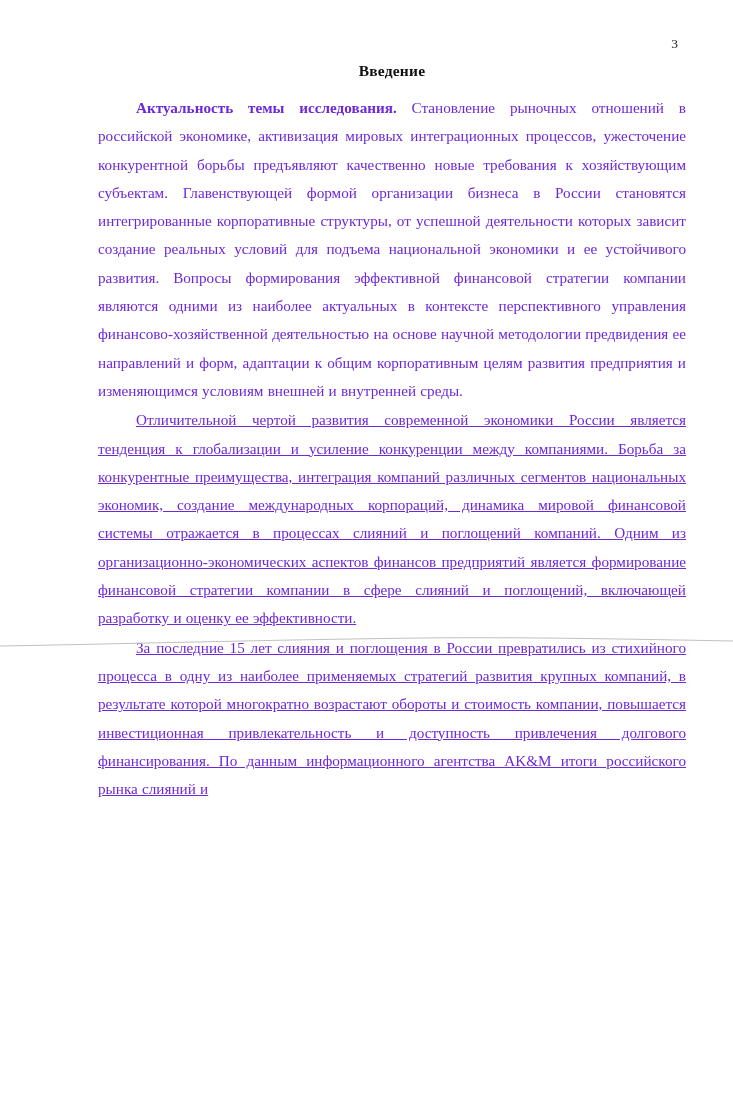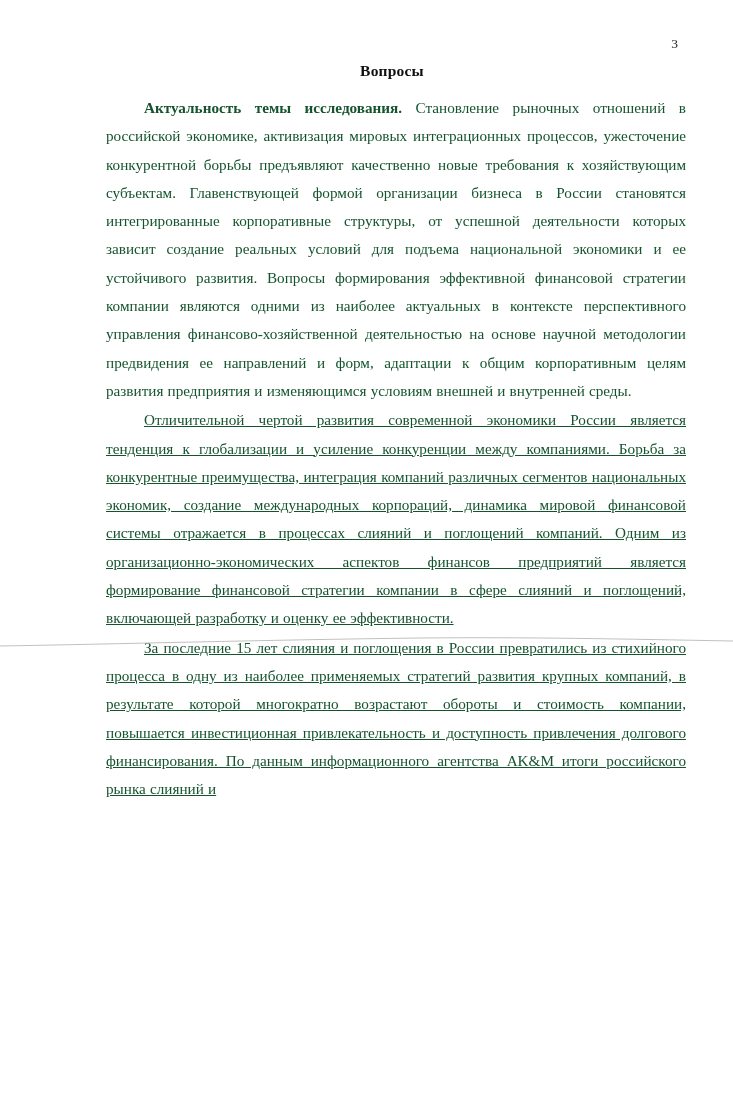--- a/index.html
+++ b/index.html
@@ -39,27 +39,27 @@
   }
   .doc-title {
     text-align: center;
     font-weight: bold;
     font-size: 15.5px;
     letter-spacing: 0.2px;
     margin: 0 0 14px 0;
     color: #101010;
   }
   p.para {
-    margin: 0 0 1px 8px;
+    margin: 0 0 1px 0;
     text-align: justify;
     text-justify: inter-word;
     text-indent: 38px;
     font-size: 15.2px;
     line-height: 28.3px;
-    color: #14532d;
+    color: #6d28d9;
     word-spacing: 0.4px;
   }
   p.para + p.para {
     margin-top: 1px;
     text-decoration: underline;
   }
   .lead {
     font-weight: bold;
   }
   
@@ -77,21 +77,21 @@
 </style>
 </head>
 <body>
 
 <div class="page">
 
   <div class="page-number">3</div>
 
   <div class="content">
 
-    <h1 class="doc-title">Вопросы</h1>
+    <h1 class="doc-title">Введение</h1>
 
     <p class="para"><span class="lead">Актуальность темы исследования.</span><span> Становление рыночных отношений в российской экономике, активизация мировых интеграционных процессов, ужесточение конкурентной борьбы предъявляют качественно новые требования к хозяйствующим субъектам. Главенствующей формой организации бизнеса в России становятся интегрированные корпоративные структуры, от успешной деятельности которых зависит создание реальных условий для подъема национальной экономики и ее устойчивого развития. Вопросы формирования эффективной финансовой стратегии компании являются одними из наиболее актуальных в контексте перспективного управления финансово-хозяйственной деятельностью на основе научной методологии предвидения ее направлений и форм, адаптации к общим корпоративным целям развития предприятия и изменяющимся условиям внешней и внутренней среды.</span></p>
 
     <p class="para"><span>Отличительной чертой развития современной экономики России является тенденция к глобализации и усиление конкуренции между компаниями. Борьба за конкурентные преимущества, интеграция компаний различных сегментов национальных экономик, создание международных корпораций, динамика мировой финансовой системы отражается в процессах слияний и поглощений компаний. Одним из организационно-экономических аспектов финансов предприятий является формирование финансовой стратегии компании в сфере слияний и поглощений, включающей разработку и оценку ее эффективности.</span></p>
 
     <p class="para"><span>За последние 15 лет слияния и поглощения в России превратились из стихийного процесса в одну из наиболее применяемых стратегий развития крупных компаний, в результате которой многократно возрастают обороты и стоимость компании, повышается инвестиционная привлекательность и доступность привлечения долгового финансирования. По данным информационного агентства AK&amp;M итоги российского рынка слияний и</span></p>
 
   </div>
 
   <div class="scan-line">

